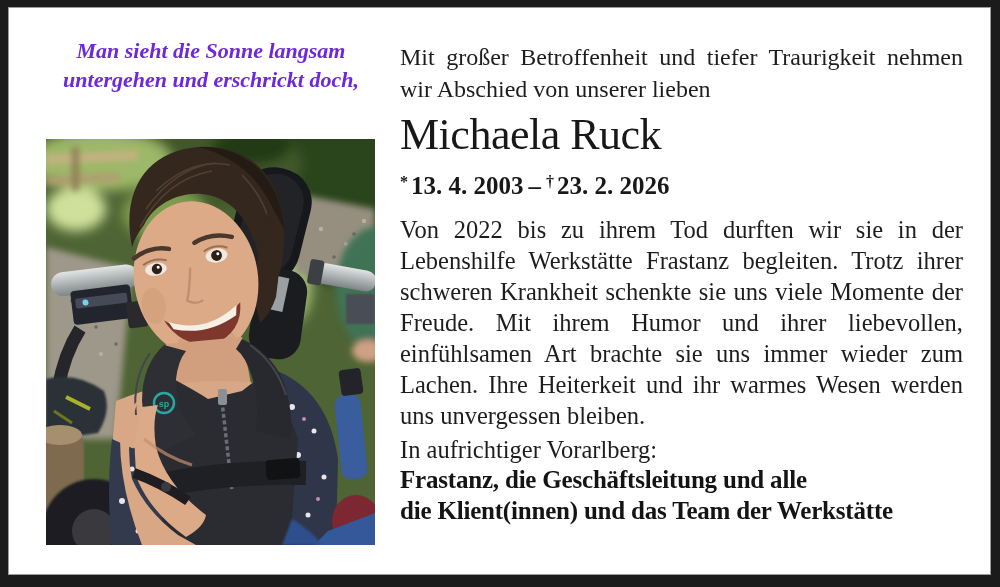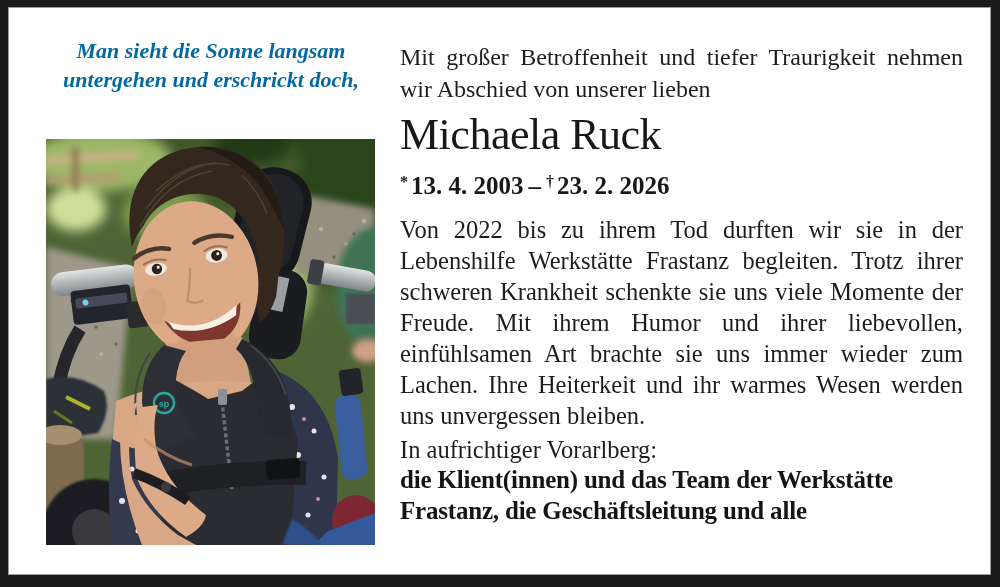--- a/index.html
+++ b/index.html
@@ -24,21 +24,21 @@
     color:#1d1d1d;
   }
   
   .quote{
     position:absolute;left:36px;top:28px;width:332px;
     text-align:center;
     font-style:italic;
     font-weight:600;
     font-size:22px;
     line-height:29px;
-    color:#0369a1;
+    color:#6d28d9;
   }
   .photo-wrap{
     position:absolute;left:37px;top:131px;width:329px;height:406px;
     overflow:hidden;
     background:#22c55e;
     font-weight:bold;
   }
   .photo-wrap svg{display:block;}
   .intro{
     position:absolute;left:391px;top:33px;width:563px;
@@ -293,18 +293,18 @@
 
     <div class="name">Michaela Ruck</div>
 
     <div class="dates"><span class="sym">*</span><span>13. 4. 2003</span><span class="sep">–</span><span class="sym">†</span><span>23. 2. 2026</span></div>
 
     <div class="body-text">Von 2022 bis zu ihrem Tod durften wir sie in der Lebenshilfe Werkstätte Frastanz begleiten. Trotz ihrer schweren Krankheit schenkte sie uns viele Momente der Freude. Mit ihrem Humor und ihrer liebevollen, einfühlsamen Art brachte sie uns immer wieder zum Lachen. Ihre Heiterkeit und ihr warmes Wesen werden uns unvergessen bleiben.</div>
 
     <div class="condolence-label">In aufrichtiger Vorarlberg:</div>
 
     <div class="condolence">
+      <div>Frastanz, die Geschäftsleitung und alle</div>
       <div>die Klient(innen) und das Team der Werkstätte</div>
-      <div>Frastanz, die Geschäftsleitung und alle</div>
     </div>
 
   </div>
 </div>
 
 </body></html>

